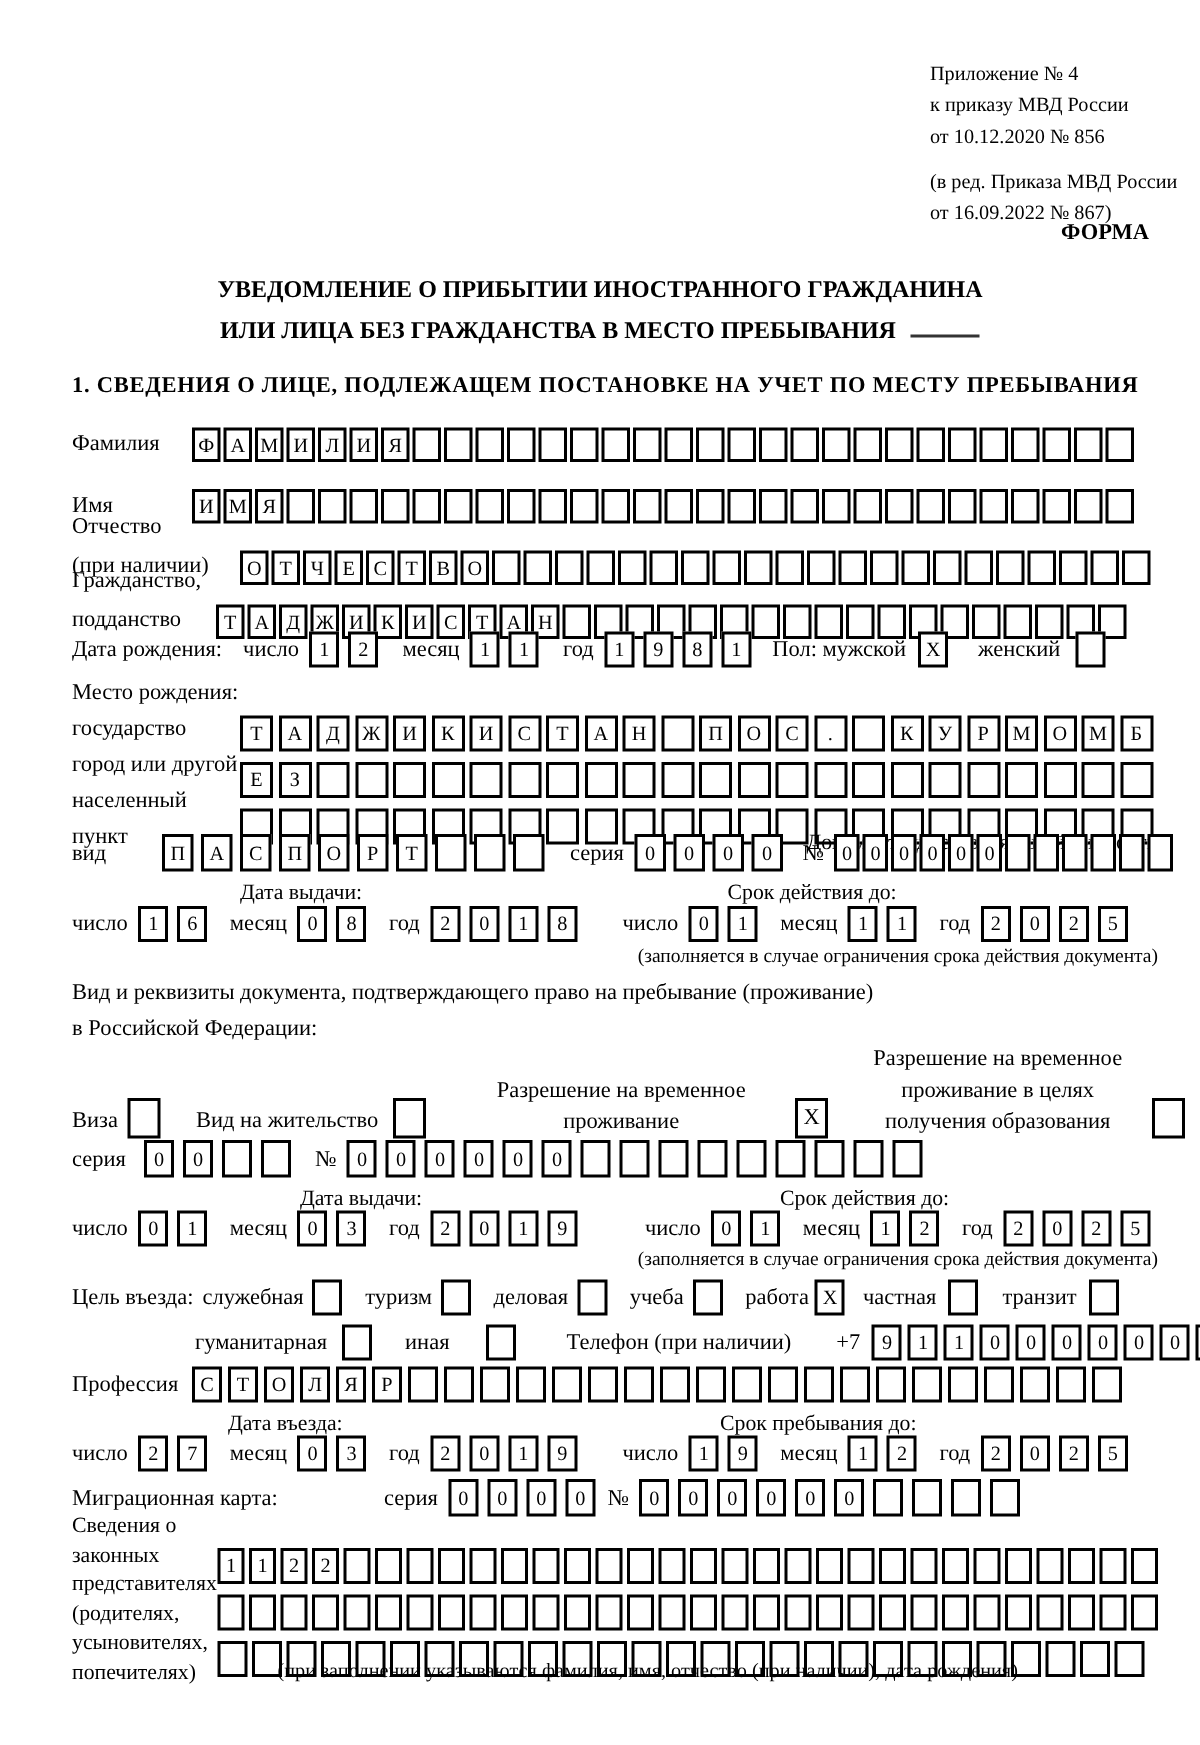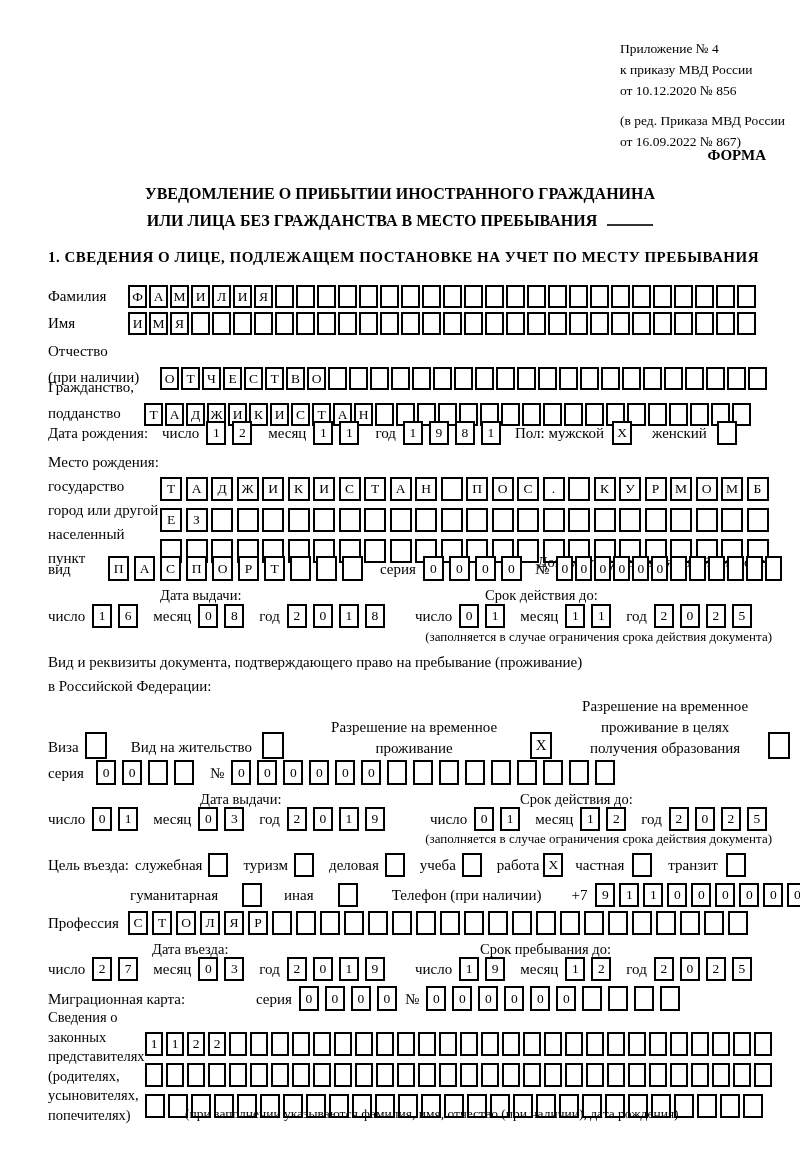--- a/index.html
+++ b/index.html
@@ -89,21 +89,21 @@
         <span class="cell"></span>
         <span class="cell"></span>
         <span class="cell"></span>
         <span class="cell"></span>
         <span class="cell"></span>
         <span class="cell"></span>
         <span class="cell"></span>
       </span>
   </div>
 
-  <div class="row" style="top:311px">
+  <div class="row" style="top:325px">
     <span class="lbl" style="width:80px">Имя</span>
     <span class="cells">
         <span class="cell">И</span>
         <span class="cell">М</span>
         <span class="cell">Я</span>
         <span class="cell"></span>
         <span class="cell"></span>
         <span class="cell"></span>
         <span class="cell"></span>
         <span class="cell"></span>
@@ -534,21 +534,21 @@
     <span class="cells c-date" style="margin-right:10px">
         <span class="cell"></span>
       </span>
     <span class="lbl" style="margin-right:8px">транзит</span>
     <span class="cells c-date">
         <span class="cell"></span>
       </span>
   </div>
 
   <div class="row" style="top:883px;left:130px">
-    <span class="lbl" style="margin-right:24px">гуманитарная</span>
+    <span class="lbl" style="margin-right:10px">гуманитарная</span>
     <span class="cells c-date" style="margin-right:16px">
         <span class="cell"></span>
       </span>
     <span class="lbl" style="margin-right:24px">иная</span>
     <span class="cells c-date" style="margin-right:28px">
         <span class="cell"></span>
       </span>
     <span class="lbl" style="margin-right:30px">Телефон (при наличии)</span>
     <span class="lbl" style="margin-right:8px">+7</span>
     <span class="cells c-phone">

